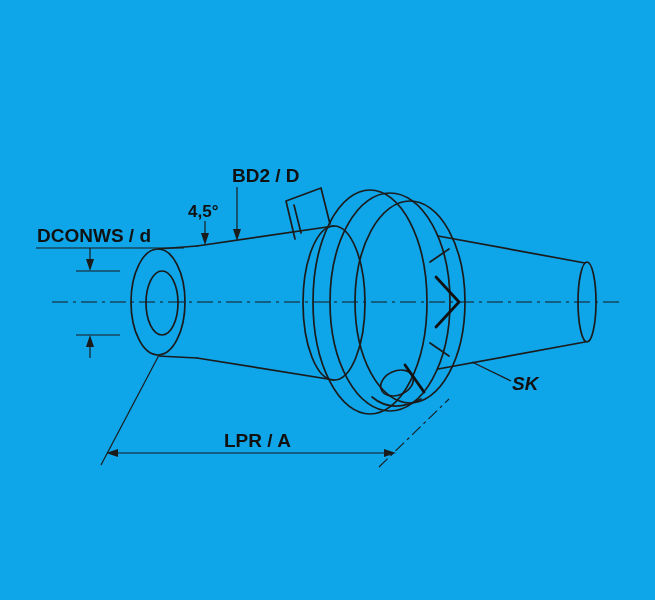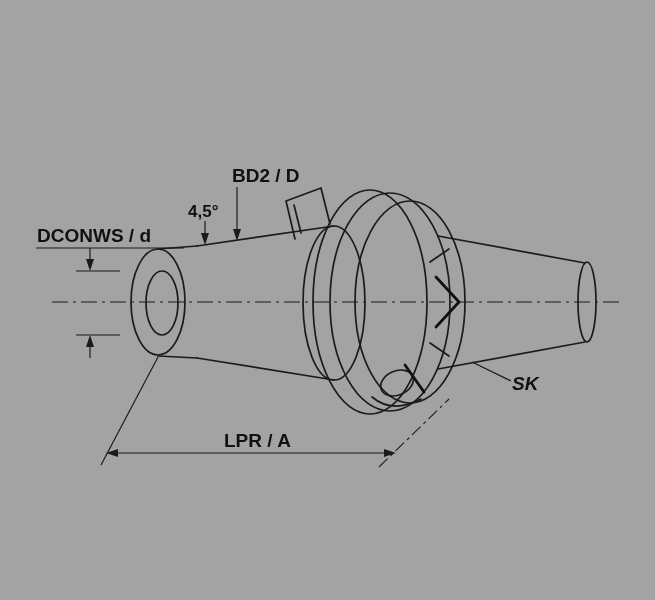--- a/index.html
+++ b/index.html
@@ -4,21 +4,21 @@
 <style>
   html, body {
     margin: 0;
     padding: 0;
     background: #ffffff;
   }
   .canvas {
     position: relative;
     width: 655px;
     height: 600px;
-    background: #a3a3a3;
+    background: #0ea5e9;
     overflow: hidden;
     font-family: "Liberation Sans", sans-serif;
   }
   svg { display: block; }
 
   
   .obj {
     fill: none;
     stroke: #1b1b1b;
     stroke-width: 1.7;

